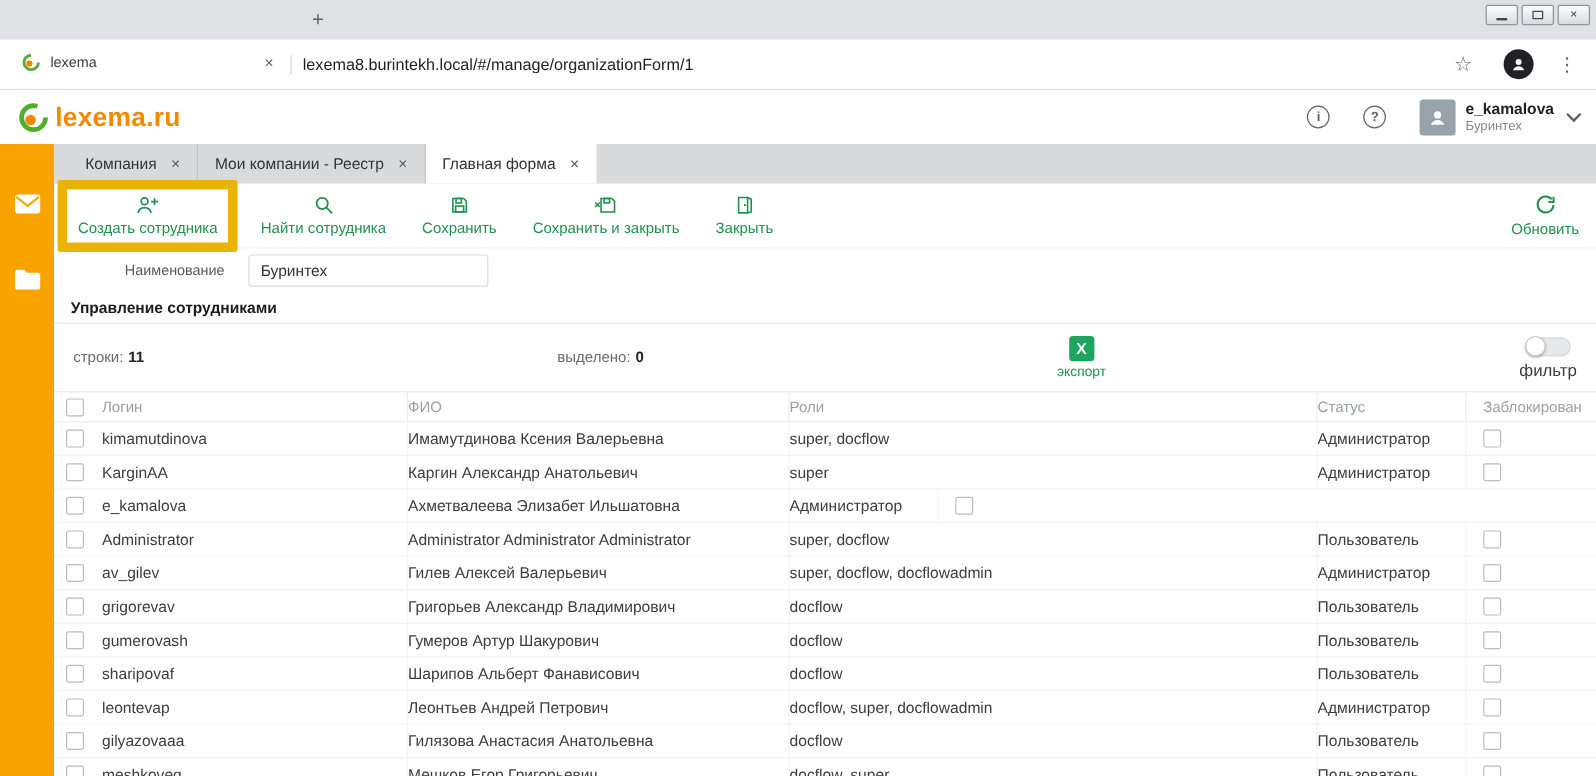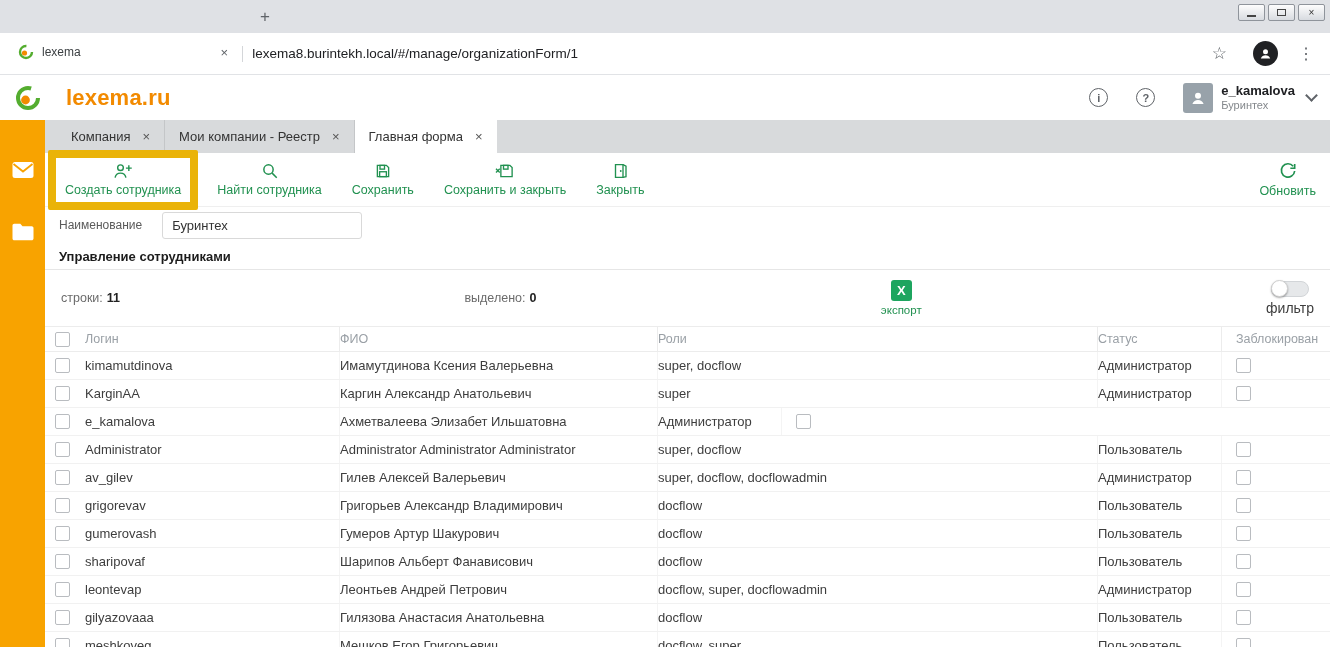--- a/index.html
+++ b/index.html
@@ -33,21 +33,21 @@
   .omni-divider { width: 1px; height: 16px; background: #d4d6d9; }
   .url-text { font-size: 13.5px; color: #202124; white-space: nowrap; overflow: hidden; flex: 1; }
   .star-icon { font-size: 17px; color: #5f6368; }
   .profile-circle { width: 25px; height: 25px; border-radius: 50%; background: #202124;
     display: flex; align-items: center; justify-content: center; flex: 0 0 25px; }
   .menu-dots { font-size: 16px; color: #5f6368; letter-spacing: 0; padding: 0 2px; }
 
   
   .app-header { height: 45px; background: #fff; display: flex; align-items: center; padding: 0 14px; }
   .logo { display: flex; align-items: center; gap: 4px; }
-  .logo-text { font-size: 22px; font-weight: bold; color: #f28a00; letter-spacing: 0.2px; margin-left: 20px; }
+  .logo-text { font-size: 22px; font-weight: bold; color: #f28a00; letter-spacing: 0.2px; }
   .header-right { margin-left: auto; display: flex; align-items: center; gap: 28px; }
   .round-icon { width: 19px; height: 19px; border: 1.6px solid #5f6368; border-radius: 50%;
     display: flex; align-items: center; justify-content: center; font-size: 11px; color: #5f6368; font-weight: bold; }
   .user-chip { display: flex; align-items: center; gap: 8px; }
   .user-avatar { width: 30px; height: 30px; border-radius: 3px; background: #98a2aa;
     display: flex; align-items: center; justify-content: center; }
   .user-names { display: flex; flex-direction: column; line-height: 1.15; }
   .user-name { font-size: 13px; font-weight: bold; color: #202124; }
   .user-org { font-size: 11px; color: #84888c; }
   .chevron { width: 9px; height: 9px; border-right: 2px solid #5f6368; border-bottom: 2px solid #5f6368;
@@ -70,21 +70,21 @@
   .toolbar { height: 54px; flex: 0 0 54px; display: flex; align-items: center; padding: 0 14px; gap: 30px;
     border-bottom: 1px solid #efefef; }
   .tool-btn { display: flex; flex-direction: column; align-items: center; gap: 3px;
     color: #219150; font-size: 12.5px; white-space: nowrap; }
   .tool-btn svg { display: block; }
   .tool-btn.highlight { border: 8px solid #eab308; border-radius: 2px; padding: 4px 9px 5px; margin: -6px -11px -7px; }
   .tool-btn.refresh { margin-left: auto; }
 
   
   .form-row { height: 36px; flex: 0 0 36px; display: flex; align-items: center; padding: 0 14px; gap: 20px; }
-  .form-label { font-size: 12px; color: #5a5a5a; }
+  .form-label { font-size: 12px; color: #5a5a5a; margin-left: 45px; }
   .form-input { width: 200px; height: 27px; border: 1px solid #d9d9d9; border-radius: 3px; padding: 0 9px;
     font-size: 13px; color: #333; font-family: "Liberation Sans", sans-serif; outline: none; }
 
   .section-title { height: 26px; flex: 0 0 26px; display: flex; align-items: center; padding: 0 14px;
     font-size: 13px; font-weight: bold; color: #1c1c1c; }
 
   
   .grid { flex: 1; min-height: 0; border-top: 1px solid #e6e6e6; display: flex; flex-direction: column; overflow: hidden; }
   .grid-controls { height: 56px; flex: 0 0 56px; display: flex; align-items: center; justify-content: space-between;
     padding: 0 16px; gap: 32px; }

